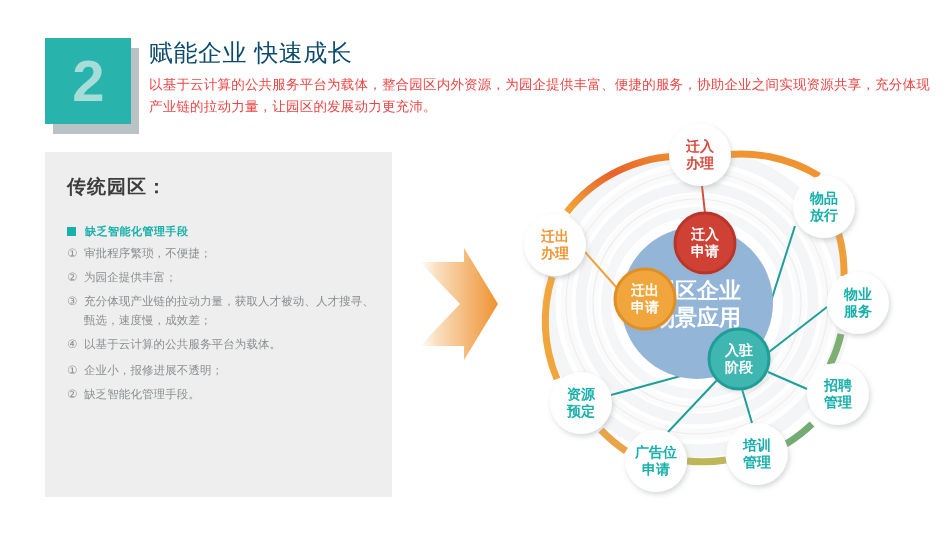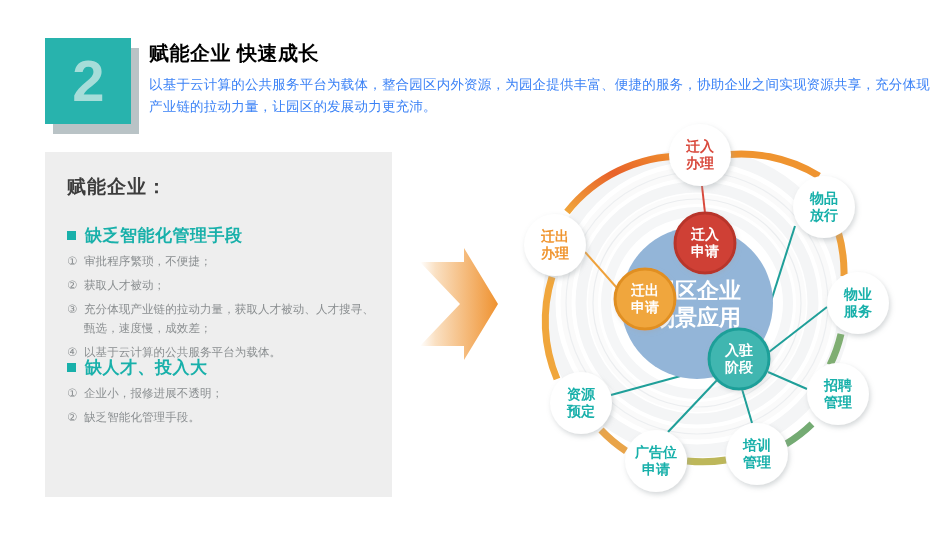--- a/index.html
+++ b/index.html
@@ -21,45 +21,45 @@
     position: absolute; left: 0px; top: 0px;
     width: 86px; height: 86px; background: #28b3ad;
     display: flex; align-items: center; justify-content: center;
   }
   .num-box span {
     color: #a6ddd9; font-size: 58px; font-weight: bold; line-height: 1;
     letter-spacing: -1px;
   }
   .head-text { position: absolute; left: 104px; top: 0px; width: 790px; }
   .head-title {
-    font-size: 20px; font-weight: bold; color: #000000;
+    font-size: 24px; font-weight: normal; color: #0c4a6e;
     letter-spacing: 0.5px; line-height: 30px;
   }
   .head-desc {
-    margin-top: 6px; font-size: 13.5px; color: #3b82f6;
+    margin-top: 6px; font-size: 13.5px; color: #ef4444;
     line-height: 22px; letter-spacing: 0.2px;
   }
 
   
   .panel {
     position: absolute; left: 45px; top: 152px;
     width: 347px; height: 345px;
     background: #eeeeee;
   }
   .panel-title {
     position: absolute; left: 22px; top: 22px;
     font-size: 19px; font-weight: bold; color: #3d3d3d;
     letter-spacing: 1px;
   }
   .sec { position: absolute; left: 22px; width: 310px; }
   .sec-1 { top: 72px; }
   .sec-2 { top: 204px; }
   .sec-head {
     display: flex; align-items: center;
-    font-size: 17px; font-weight: bold; color: #18b0aa;
+    font-size: 11px; font-weight: bold; color: #18b0aa;
     letter-spacing: 0.5px;
   }
   .bullet {
     display: inline-block; width: 9px; height: 9px;
     background: #18b0aa; margin-right: 9px; flex: none;
   }
   .item {
     display: flex; font-size: 11.5px; color: #8a8e90;
     line-height: 19px; margin-top: 5px; letter-spacing: 0.1px;
   }
@@ -89,50 +89,46 @@
     <div class="num-box">
       <span>2</span>
     </div>
     <div class="head-text">
       <div class="head-title">赋能企业 快速成长</div>
       <div class="head-desc">以基于云计算的公共服务平台为载体，整合园区内外资源，为园企提供丰富、便捷的服务，协助企业之间实现资源共享，充分体现产业链的拉动力量，让园区的发展动力更充沛。</div>
     </div>
   </div>
 
   <div class="panel">
-    <div class="panel-title">赋能企业：</div>
+    <div class="panel-title">传统园区：</div>
 
     <div class="sec sec-1">
       <div class="sec-head">
         <span class="bullet"></span>
         <span>缺乏智能化管理手段</span>
       </div>
       <div class="item">
         <span class="mk">①</span>
         <span class="tx">审批程序繁琐，不便捷；</span>
       </div>
       <div class="item">
         <span class="mk">②</span>
-        <span class="tx">获取人才被动；</span>
+        <span class="tx">为园企提供丰富；</span>
       </div>
       <div class="item">
         <span class="mk">③</span>
         <span class="tx">充分体现产业链的拉动力量，获取人才被动、人才搜寻、甄选，速度慢，成效差；</span>
       </div>
       <div class="item">
         <span class="mk">④</span>
         <span class="tx">以基于云计算的公共服务平台为载体。</span>
       </div>
     </div>
 
     <div class="sec sec-2">
-      <div class="sec-head">
-        <span class="bullet"></span>
-        <span>缺人才、投入大</span>
-      </div>
       <div class="item">
         <span class="mk">①</span>
         <span class="tx">企业小，报修进展不透明；</span>
       </div>
       <div class="item">
         <span class="mk">②</span>
         <span class="tx">缺乏智能化管理手段。</span>
       </div>
     </div>
   </div>

